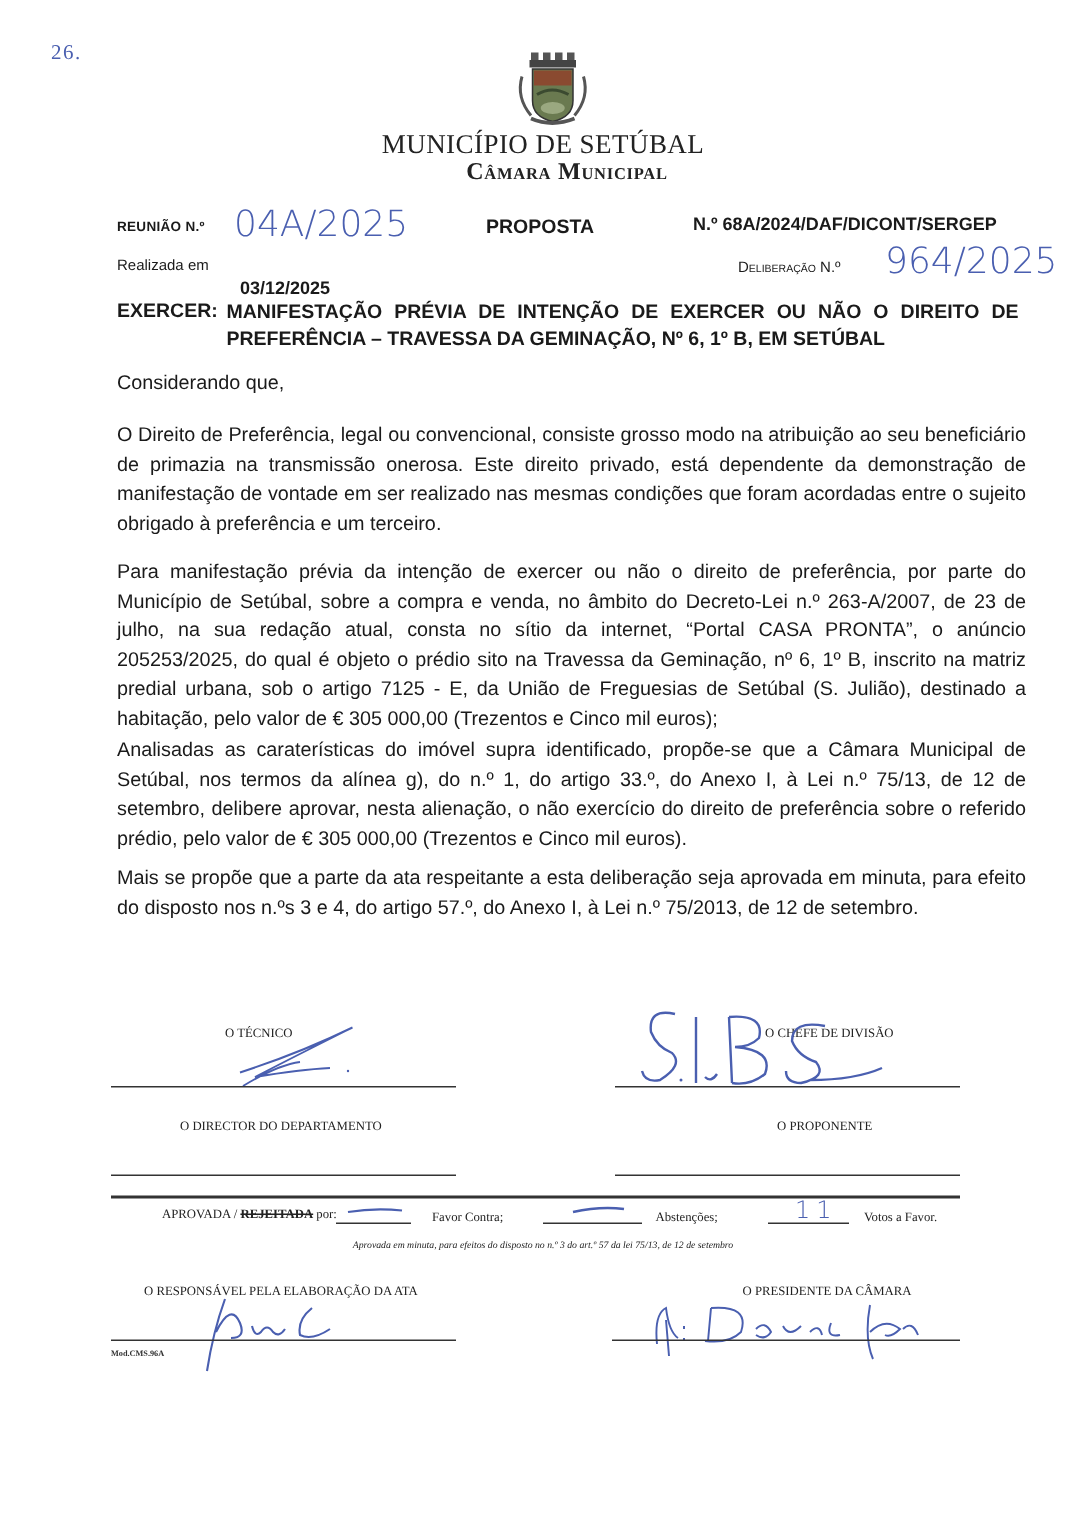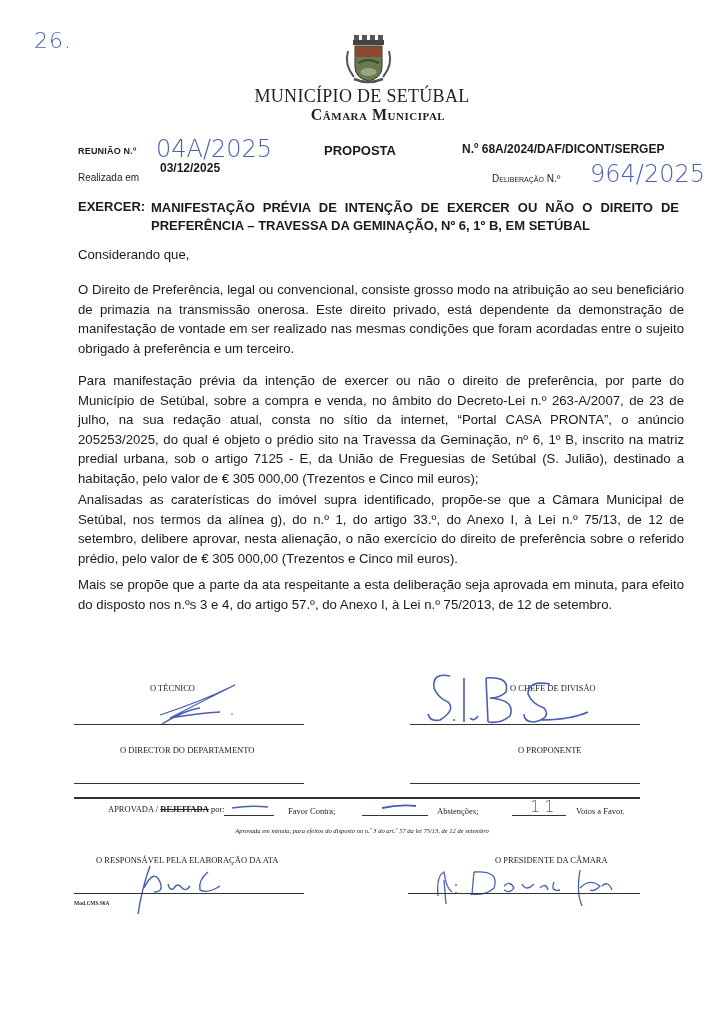--- a/index.html
+++ b/index.html
@@ -1,31 +1,31 @@
 <!DOCTYPE html>
 <html><head>
 <meta charset="utf-8">
 <style>
   html, body { margin: 0; padding: 0; background: #ffffff; }
   body { width: 724px; height: 1024px; position: relative; overflow: hidden; color: #1a1a1a; font-family: "Liberation Sans", sans-serif; }
   .abs { position: absolute; }
   .hand { color: #4a5fb0; font-family: "DejaVu Sans", sans-serif; font-weight: 300; }
-  .page-num { left: 34px; top: 28px; font-size: 22px; letter-spacing: 1px; }
+  .page-num { left: 34px; top: 28px; font-size: 14px; letter-spacing: 1px; font-family: Liberation Serif, serif; }
   .crest { left: 340px; top: 33px; width: 56px; height: 52px; }
   .muni-title { left: 0; width: 724px; top: 86px; text-align: center; font-family: "Liberation Serif", serif; font-size: 18px; letter-spacing: 0.3px; color: #222; }
   .camara { left: 0; width: 724px; top: 106px; text-align: center; font-family: "Liberation Serif", serif; font-weight: bold; font-size: 16px; font-variant: small-caps; letter-spacing: 0.5px; color: #222; padding-left: 16px; }
   .meta-label-small { font-size: 9px; font-weight: bold; letter-spacing: 0.2px; }
   .meta-label { font-size: 10px; }
   .bold { font-weight: bold; }
   .reuniao-label { left: 78px; top: 146px; }
   .reuniao-val { left: 156px; top: 135px; font-size: 24px; }
   .proposta { left: 324px; top: 143px; font-size: 13px; }
   .prop-num { left: 462px; top: 142px; font-size: 12px; }
   .realizada-label { left: 78px; top: 172px; }
-  .realizada-val { left: 160px; top: 161px; font-size: 12px; }
+  .realizada-val { left: 160px; top: 185px; font-size: 12px; }
   .delib-label { left: 492px; top: 173px; font-size: 10px; font-variant: small-caps; }
   .delib-val { left: 590px; top: 160px; font-size: 24px; }
   .assunto-label { left: 78px; top: 199px; font-size: 13px; }
   .assunto-text { left: 151px; top: 199px; width: 528px; font-size: 13px; line-height: 18px; text-align: justify; text-align-last: left; }
   .body-text { left: 78px; width: 606px; font-size: 13.2px; line-height: 19.5px; text-align: justify; }
   .p0 { top: 245px; }
   .p1 { top: 280px; }
   .p2 { top: 371px; }
   .p3 { top: 490px; }
   .p4 { top: 575px; }

